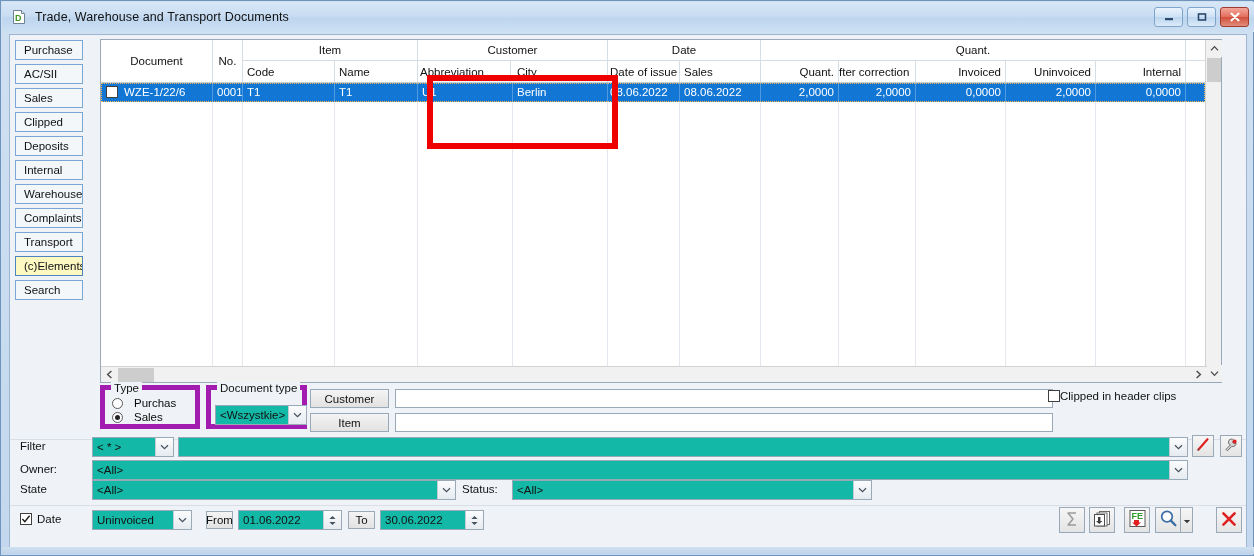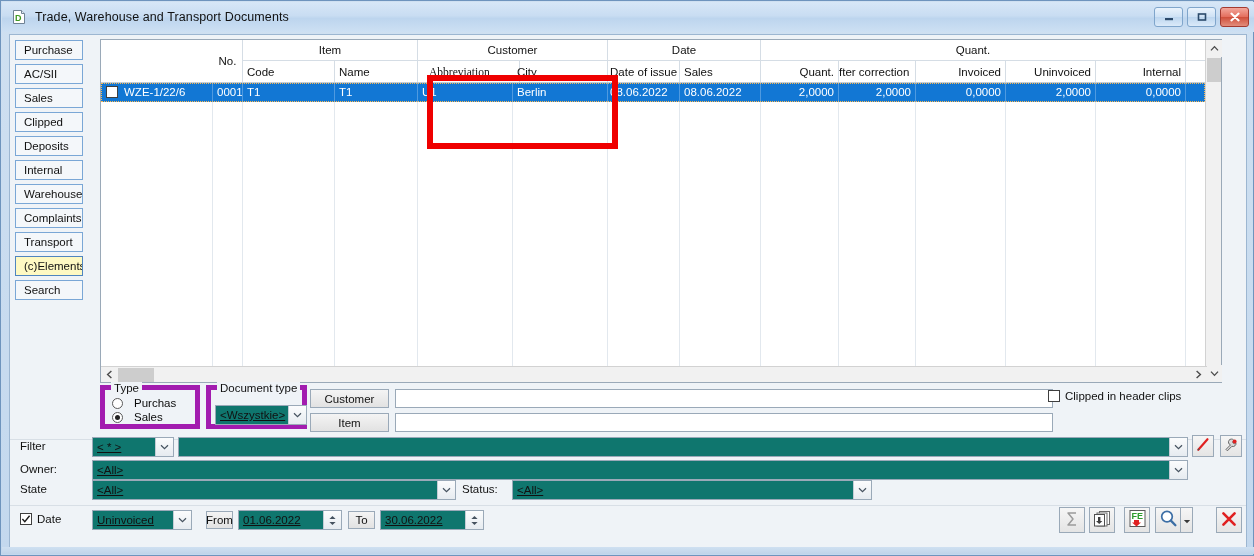--- a/index.html
+++ b/index.html
@@ -129,22 +129,22 @@
   .radio{
     width:11px;height:11px;border-radius:50%;border:1px solid #5a5a5a;background:#fff;
     box-sizing:border-box;position:relative;flex:0 0 auto;
   }
   .radio.on::after{
     content:"";position:absolute;left:2px;top:2px;width:5px;height:5px;border-radius:50%;
     background:#222;
   }
   .rlabel{font-size:11.5px;white-space:nowrap;overflow:hidden;}
   .combo{
-    box-sizing:border-box;border:1px solid #9aa9b8;background:#0f766e;
-    display:flex;align-items:center;font-size:11.5px;color:#111;text-decoration:underline;
+    box-sizing:border-box;border:1px solid #9aa9b8;background:#14b8a6;
+    display:flex;align-items:center;font-size:11.5px;color:#111;
   }
   .combo .val{flex:1;padding-left:4px;white-space:nowrap;overflow:hidden;}
   .combo .arrow{
     width:17px;align-self:stretch;border-left:1px solid #c3ccd5;
     background:linear-gradient(180deg,#fbfcfd,#e6ebf0);
     display:flex;align-items:center;justify-content:center;color:#3b4a59;font-size:9px;
   }
   .btn{
     box-sizing:border-box;border:1px solid #9aa9b8;
     background:linear-gradient(180deg,#f4f4f4,#e2e2e2);
@@ -216,20 +216,23 @@
       <div class="sidebtn"><span>Complaints</span></div>
       <div class="sidebtn"><span>Transport</span></div>
       <div class="sidebtn active"><span>(c)Elements</span></div>
       <div class="sidebtn"><span>Search</span></div>
     </div>
 
     <div class="gridwrap">
 
       <div class="gridhead">
 
+        <div class="hcell ctr hgroup" style="left:0;top:0;width:112px;height:42px;border-bottom:none;">
+            <span>Document</span>
+          </div>
         <div class="hcell ctr hgroup" style="left:112px;top:0;width:30px;height:42px;border-bottom:none;">
             <span>No.</span>
           </div>
 
         <div class="hcell ctr hgroup" style="left:142px;top:0;width:175px;height:21px;">
             <span>Item</span>
           </div>
         <div class="hcell ctr hgroup" style="left:317px;top:0;width:190px;height:21px;">
             <span>Customer</span>
           </div>
@@ -240,21 +243,21 @@
             <span>Quant.</span>
           </div>
         <div class="hcell ctr hgroup" style="left:1085px;top:0;width:19px;height:21px;border-right:none;"></div>
 
         <div class="hcell" style="left:142px;top:21px;width:92px;height:21px;">
             <span>Code</span>
           </div>
         <div class="hcell" style="left:234px;top:21px;width:83px;height:21px;">
             <span>Name</span>
           </div>
-        <div class="hcell" style="left:324px;top:21px;width:95px;height:21px;font-family:Liberation Serif, serif;">
+        <div class="hcell" style="left:315px;top:21px;width:95px;height:21px;">
             <span>Abbreviation</span>
           </div>
         <div class="hcell" style="left:412px;top:21px;width:95px;height:21px;">
             <span>City</span>
           </div>
         <div class="hcell" style="left:507px;top:21px;width:72px;height:21px;padding-left:2px;">
             <span>Date of issue</span>
           </div>
         <div class="hcell" style="left:579px;top:21px;width:81px;height:21px;">
             <span>Sales</span>
@@ -375,21 +378,21 @@
     <div class="tbox" style="position:absolute;left:385px;top:354px;width:658px;height:19px;">
       <span></span>
     </div>
     <div class="btn" style="position:absolute;left:300px;top:378px;width:79px;height:19px;">
       <span>Item</span>
     </div>
     <div class="tbox" style="position:absolute;left:385px;top:378px;width:658px;height:19px;">
       <span></span>
     </div>
 
-    <div style="position:absolute;left:1038px;top:355px;display:flex;align-items:flex-start;gap:5px;">
+    <div style="position:absolute;left:1038px;top:355px;display:flex;align-items:flex-start;">
       <span class="chk"></span>
       <span class="lab">Clipped in header clips</span>
     </div>
 
     <div class="sep" style="left:0;top:404px;width:1236px;"></div>
 
     <span class="lab" style="position:absolute;left:10px;top:405px;">Filter</span>
     <div class="combo" style="position:absolute;left:82px;top:402px;width:82px;height:20px;">
       <span class="val">&lt; * &gt;</span>
       <span class="arrow">

